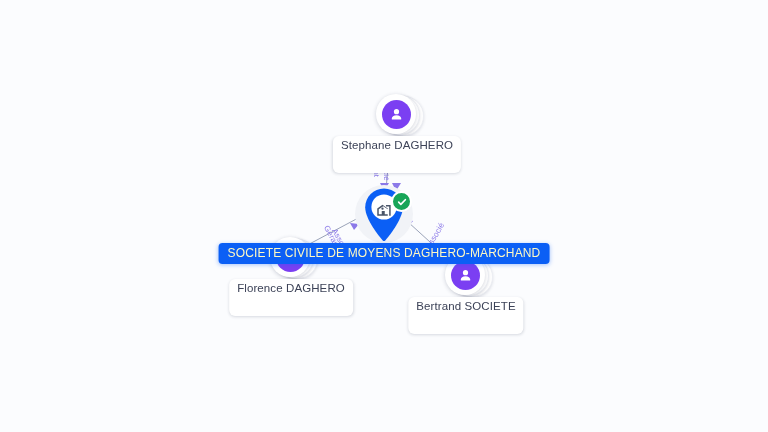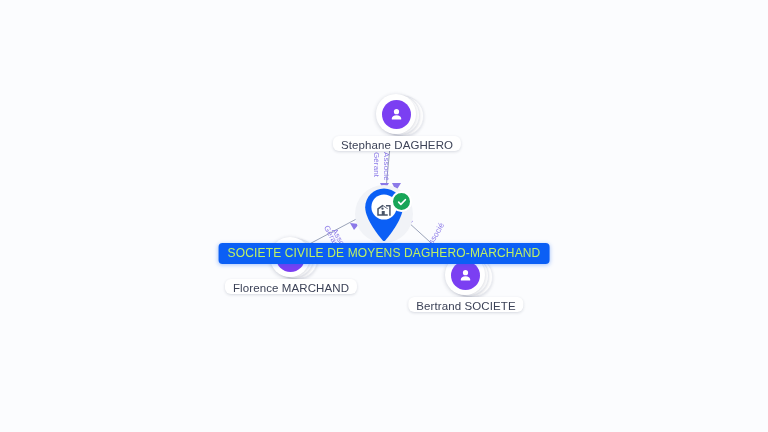--- a/index.html
+++ b/index.html
@@ -29,21 +29,21 @@
   .p-circle{
     width:29px;height:29px;border-radius:50%;
     background:#7b3ff2;
     display:flex;align-items:center;justify-content:center;
   }
   .p-circle svg{display:block;}
   .p-label{
     position:absolute;left:50%;transform:translateX(-50%);
     top:22px;white-space:nowrap;
     background:#ffffff;border-radius:6px;
-    padding:3px 8px 0 8px;
+    padding:3px 8px 22px 8px;
     font-size:11.5px;color:#3c4257;letter-spacing:.1px;
     box-shadow:0 1px 3px rgba(25,35,70,.16);
   }
 
   
   .company{position:absolute;width:0;height:0;}
   .c-halo{
     position:absolute;left:-29px;top:-28px;width:58px;height:58px;border-radius:50%;
     background:#f1f3f7;
   }
@@ -51,21 +51,21 @@
   .c-badge{
     position:absolute;left:7px;top:-22px;width:17px;height:17px;border-radius:50%;
     background:#18a558;border:2px solid #ffffff;
     display:flex;align-items:center;justify-content:center;
   }
   .c-label{
     position:absolute;left:50%;transform:translateX(-50%);
     top:30px;white-space:nowrap;
     background:#0b5ff5;border-radius:4px;
     padding:3px 9px 4px 9px;
-    font-size:12px;color:#bef264;letter-spacing:.15px;
+    font-size:12px;color:#fef9c3;letter-spacing:.15px;
     box-shadow:0 1px 4px rgba(11,95,245,.35);
     z-index:40;
   }
 
   
   .elabel{
     position:absolute;white-space:nowrap;
     font-size:8px;color:#8b79e8;letter-spacing:.1px;
     transform-origin:left top;
   }
@@ -115,21 +115,21 @@
     <div class="p-stack s2"></div>
     <div class="p-stack s1"></div>
     <div class="p-main">
       <div class="p-circle">
         <svg width="17" height="17" viewBox="0 0 24 24" fill="#ffffff">
           <circle cx="12" cy="8" r="3.7"></circle>
           <path d="M12 13c-4 0-6.6 2.2-6.6 4.6V19h13.2v-1.4C18.6 15.2 16 13 12 13z"></path>
         </svg>
       </div>
     </div>
-    <div class="p-label">Florence MARCHAND</div>
+    <div class="p-label">Florence DAGHERO</div>
   </div>
 
   <div class="person" style="left:466px;top:275px;">
     <div class="p-stack s2"></div>
     <div class="p-stack s1"></div>
     <div class="p-main">
       <div class="p-circle">
         <svg width="17" height="17" viewBox="0 0 24 24" fill="#ffffff">
           <circle cx="12" cy="8" r="3.7"></circle>
           <path d="M12 13c-4 0-6.6 2.2-6.6 4.6V19h13.2v-1.4C18.6 15.2 16 13 12 13z"></path>

